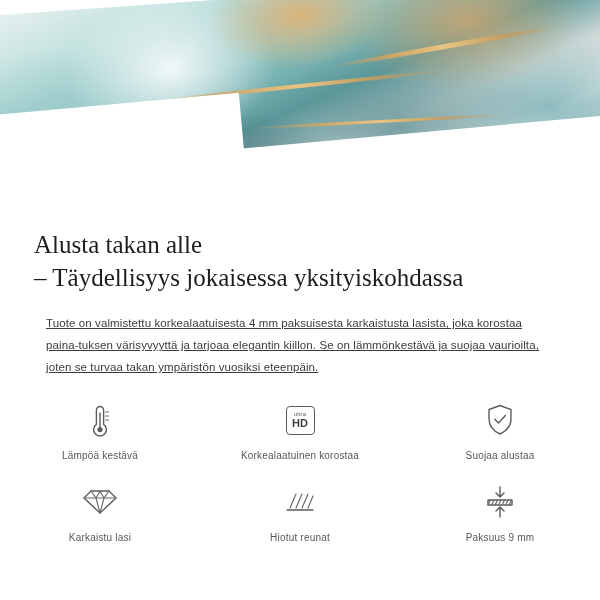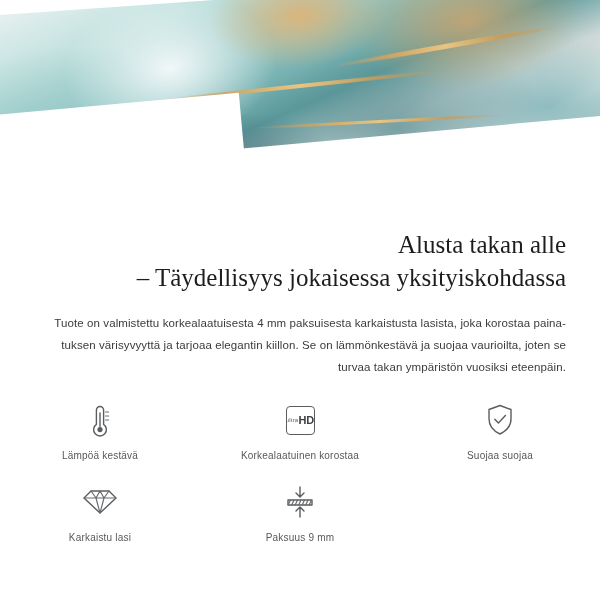--- a/index.html
+++ b/index.html
@@ -112,42 +112,41 @@
   .sparkle-a { left: 510px; top: 160px; width: 30px; height: 30px; }
   .sparkle-b { left: 556px; top: 180px; width: 20px; height: 20px; opacity: 0.8; }
   .sparkle-c { left: 534px; top: 196px; width: 14px; height: 14px; opacity: 0.7; }
 
   
   .content {
     position: absolute;
     left: 0;
     top: 228px;
     width: 600px;
-    text-align: right;
   }
   .headline {
     font-family: "Liberation Serif", serif;
     font-size: 25px;
     line-height: 33px;
     color: #1d1d1d;
     font-weight: 400;
     padding: 0 34px;
     margin: 0;
   }
   .headline .line2 { display: block; }
   .body-copy {
     font-family: "Liberation Sans", sans-serif;
     font-size: 11.5px;
     line-height: 22px;
     color: #3b3b3b;
     padding: 0 34px;
     margin: 18px 0 0 0;
     letter-spacing: 0.1px;
   }
-  .body-copy p { margin: 0; }
+  .body-copy p { margin: 12px; text-decoration: underline; }
 
   
   .features {
     position: absolute;
     left: 0;
     top: 390px;
     width: 600px;
     display: grid;
     grid-template-columns: repeat(3, 1fr);
     grid-template-rows: 78px 78px;
@@ -187,21 +186,21 @@
     stroke-width: 1.2;
     stroke-linecap: round;
     stroke-linejoin: round;
   }
   .hd-box {
     width: 27px;
     height: 27px;
     border: 1.4px solid #5a5d5f;
     border-radius: 4px;
     display: flex;
-    flex-direction: row;
+    flex-direction: column;
     align-items: center;
     justify-content: center;
     line-height: 1;
   }
   .hd-ultra {
     font-size: 6px;
     color: #5a5d5f;
     letter-spacing: 0.2px;
   }
   .hd-hd {
@@ -264,33 +263,42 @@
       <div class="feature-label">Korkealaatuinen korostaa</div>
     </div>
 
     <div class="feature">
       <div class="feature-icon">
         <svg width="36" height="40" viewBox="0 0 36 40">
           <path class="stroke" d="M18 5.5l11 4v9.2c0 7.1-4.6 12.3-11 15.3-6.4-3-11-8.2-11-15.3V9.5l11-4z"></path>
           <path class="stroke" d="M12.8 19.2l3.6 3.7 7-7.4"></path>
         </svg>
       </div>
-      <div class="feature-label">Suojaa suojaa</div>
+      <div class="feature-label">Suojaa alustaa</div>
     </div>
 
     <div class="feature">
       <div class="feature-icon">
         <svg width="40" height="34" viewBox="0 0 40 34">
           <path class="stroke" d="M11 6h18l7 7-16 15L4 13z"></path>
           <path class="stroke-thin" d="M4 13h32M11 6l5 7 4-7 4 7 5-7M16 13l4 15 4-15"></path>
         </svg>
       </div>
       <div class="feature-label">Karkaistu lasi</div>
     </div>
 
+    <div class="feature">
+      <div class="feature-icon">
+        <svg width="40" height="34" viewBox="0 0 40 34">
+          <path class="stroke" d="M7 25h26"></path>
+          <path class="stroke-thin" d="M10 23L16 9M16 23L22 9M22 23L28 9M28 23L33 11"></path>
+        </svg>
+      </div>
+      <div class="feature-label">Hiotut reunat</div>
+    </div>
 
     <div class="feature">
       <div class="feature-icon">
         <svg width="40" height="38" viewBox="0 0 40 38">
           <path class="stroke" d="M20 4v9M16 10l4 4 4-4"></path>
           <path class="stroke" d="M8 17h24v5H8z"></path>
           <path class="stroke-thin" d="M10.5 17l-2.3 5M14 17l-2.3 5M17.5 17l-2.3 5M21 17l-2.3 5M24.5 17l-2.3 5M28 17l-2.3 5M31.5 17l-2.3 5"></path>
           <path class="stroke" d="M20 34v-9M16 28l4-4 4 4"></path>
         </svg>
       </div>

